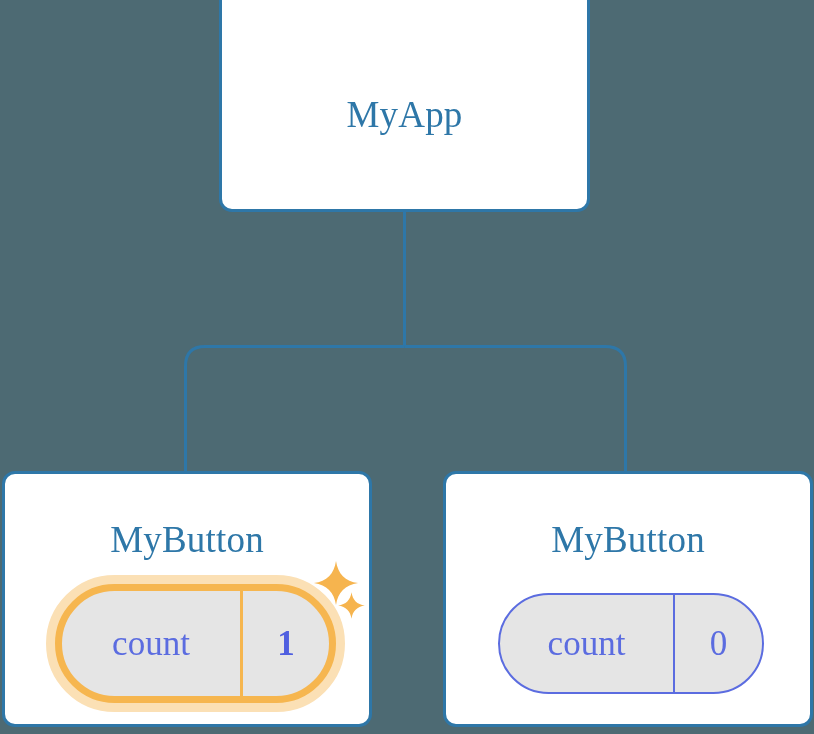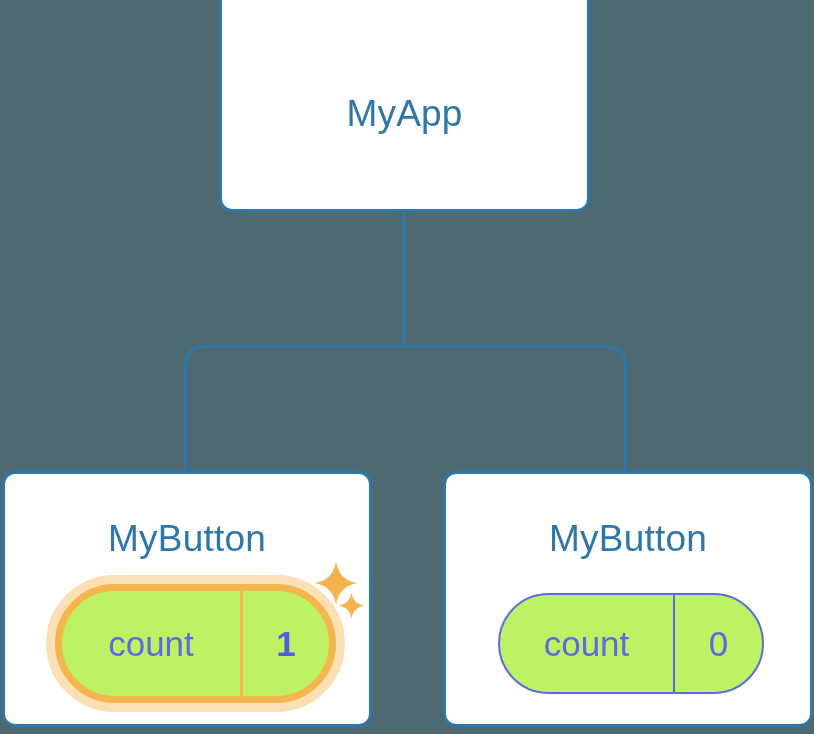--- a/index.html
+++ b/index.html
@@ -13,20 +13,21 @@
     overflow: hidden;
     background: #4d6a73;
     font-family: "Liberation Sans", sans-serif;
     position: relative;
   }
   #stage {
     position: absolute;
     inset: 0;
     width: 814px;
     height: 618px;
+    font-family: Liberation Serif, serif;
   }
 
   
   #connectors {
     position: absolute;
     left: 0;
     top: 0;
     width: 814px;
     height: 734px;
     pointer-events: none;
@@ -76,21 +77,21 @@
   .child-title {
     top: 44px;
   }
 
   
   .state-pill {
     position: absolute;
     box-sizing: border-box;
     display: flex;
     align-items: flex-start;
-    background: #bef264;
+    background: #e5e5e5;
   }
   .pill-key, .pill-val {
     display: flex;
     align-items: center;
     justify-content: center;
     height: 100%;
     box-sizing: border-box;
     white-space: nowrap;
   }
 

